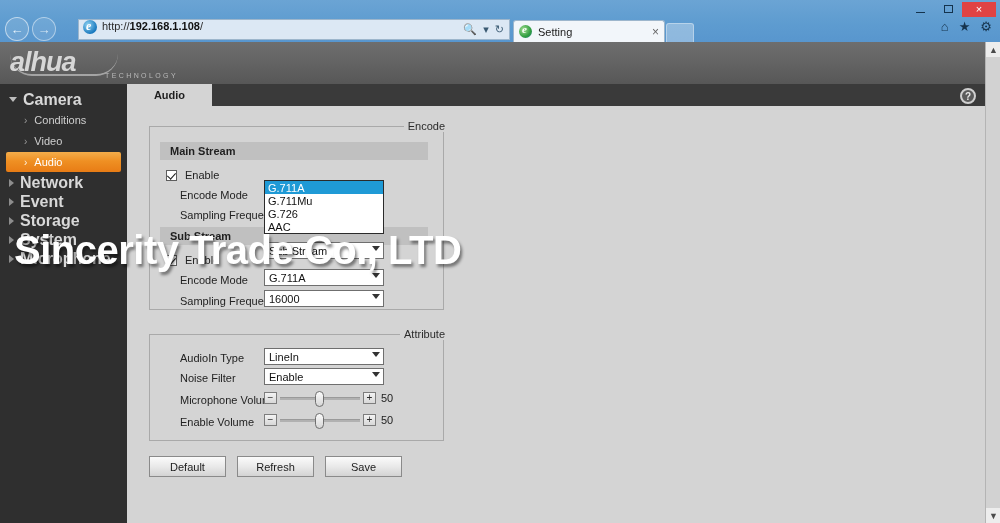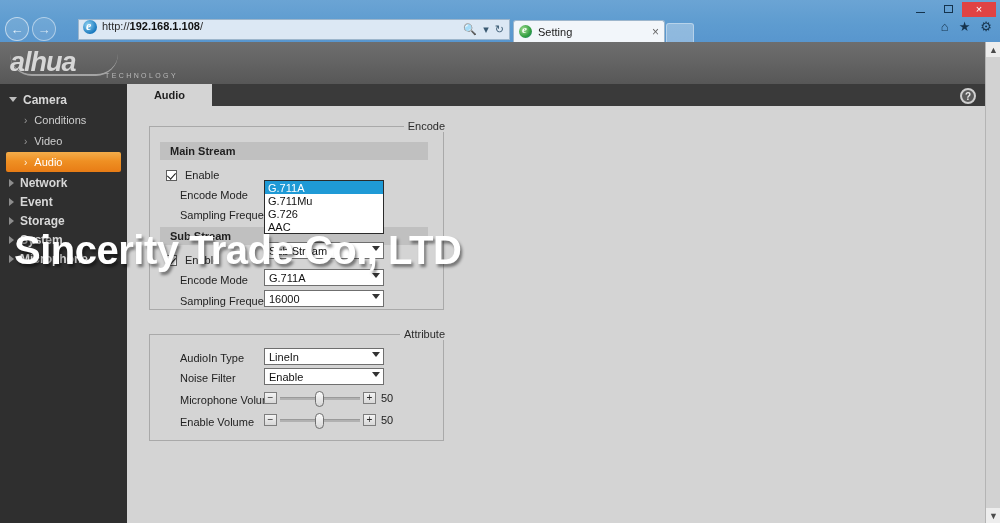--- a/index.html
+++ b/index.html
@@ -71,21 +71,21 @@
      background: linear-gradient(180deg,#b8b8b8 0%, #999 45%, #7c7c7c 100%);
      border:1px solid #6f6f6f; color:#232323; font-size:11px; font-weight:bold;
      display:flex; align-items:center; justify-content:center; }
   .topnav-btn.active { background: linear-gradient(180deg,#fcfcfc 0%, #ececec 50%, #dcdcdc 100%);
      border-color:#cfcfcf; color:#1d1d1d; }
 
   #body-row { position:absolute; left:0; top:42px; width:985px; height:439px; }
 
   
   #sidebar { position:absolute; left:0; top:0; width:127px; height:439px; background:#2f2f2f; padding-top:6px; }
-  .side-group { color:#d8d8d8; font-size:12px; font-weight:bold; height:19px;
+  .side-group { color:#d8d8d8; font-size:16px; font-weight:bold; height:19px;
                 display:flex; align-items:center; padding-left:9px; }
   .side-group .tri { width:0;height:0;margin-right:6px; }
   .tri-down { border-left:4px solid transparent;border-right:4px solid transparent;border-top:5px solid #bdbdbd; }
   .tri-right { border-top:4px solid transparent;border-bottom:4px solid transparent;border-left:5px solid #8d8d8d; }
   .side-item { height:20px; display:flex; align-items:center; padding-left:18px;
                color:#cfcfcf; font-size:11px; margin:1px 6px 1px 6px; border-radius:2px; }
   .side-item .chev { margin-right:7px; color:#9a9a9a; font-size:10px; }
   .side-item.active { background: linear-gradient(180deg,#f4ad4b 0%, #ef9023 45%, #e87c15 100%);
                       color:#fff; font-weight:normal; }
   .side-item.active .chev { color:#fff3e2; }
@@ -368,20 +368,25 @@
           <div class="slider-row" style="left:114px; top:71px;">
             <span class="pm">−</span>
             <span class="track">
                 <span class="thumb"></span>
               </span>
             <span class="pm">+</span>
             <span class="sval">50</span>
           </div>
         </fieldset>
 
+        <div id="footer-btns">
+          <div class="fbtn">Default</div>
+          <div class="fbtn">Refresh</div>
+          <div class="fbtn">Save</div>
+        </div>
 
       </div>
     </div>
   </div>
 </div>
 
 <div id="watermark">Sincerity Trade Co., LTD</div>
 
 <div id="pg-scroll">
   <div class="sb-arrow" id="sb-up">▲</div>

